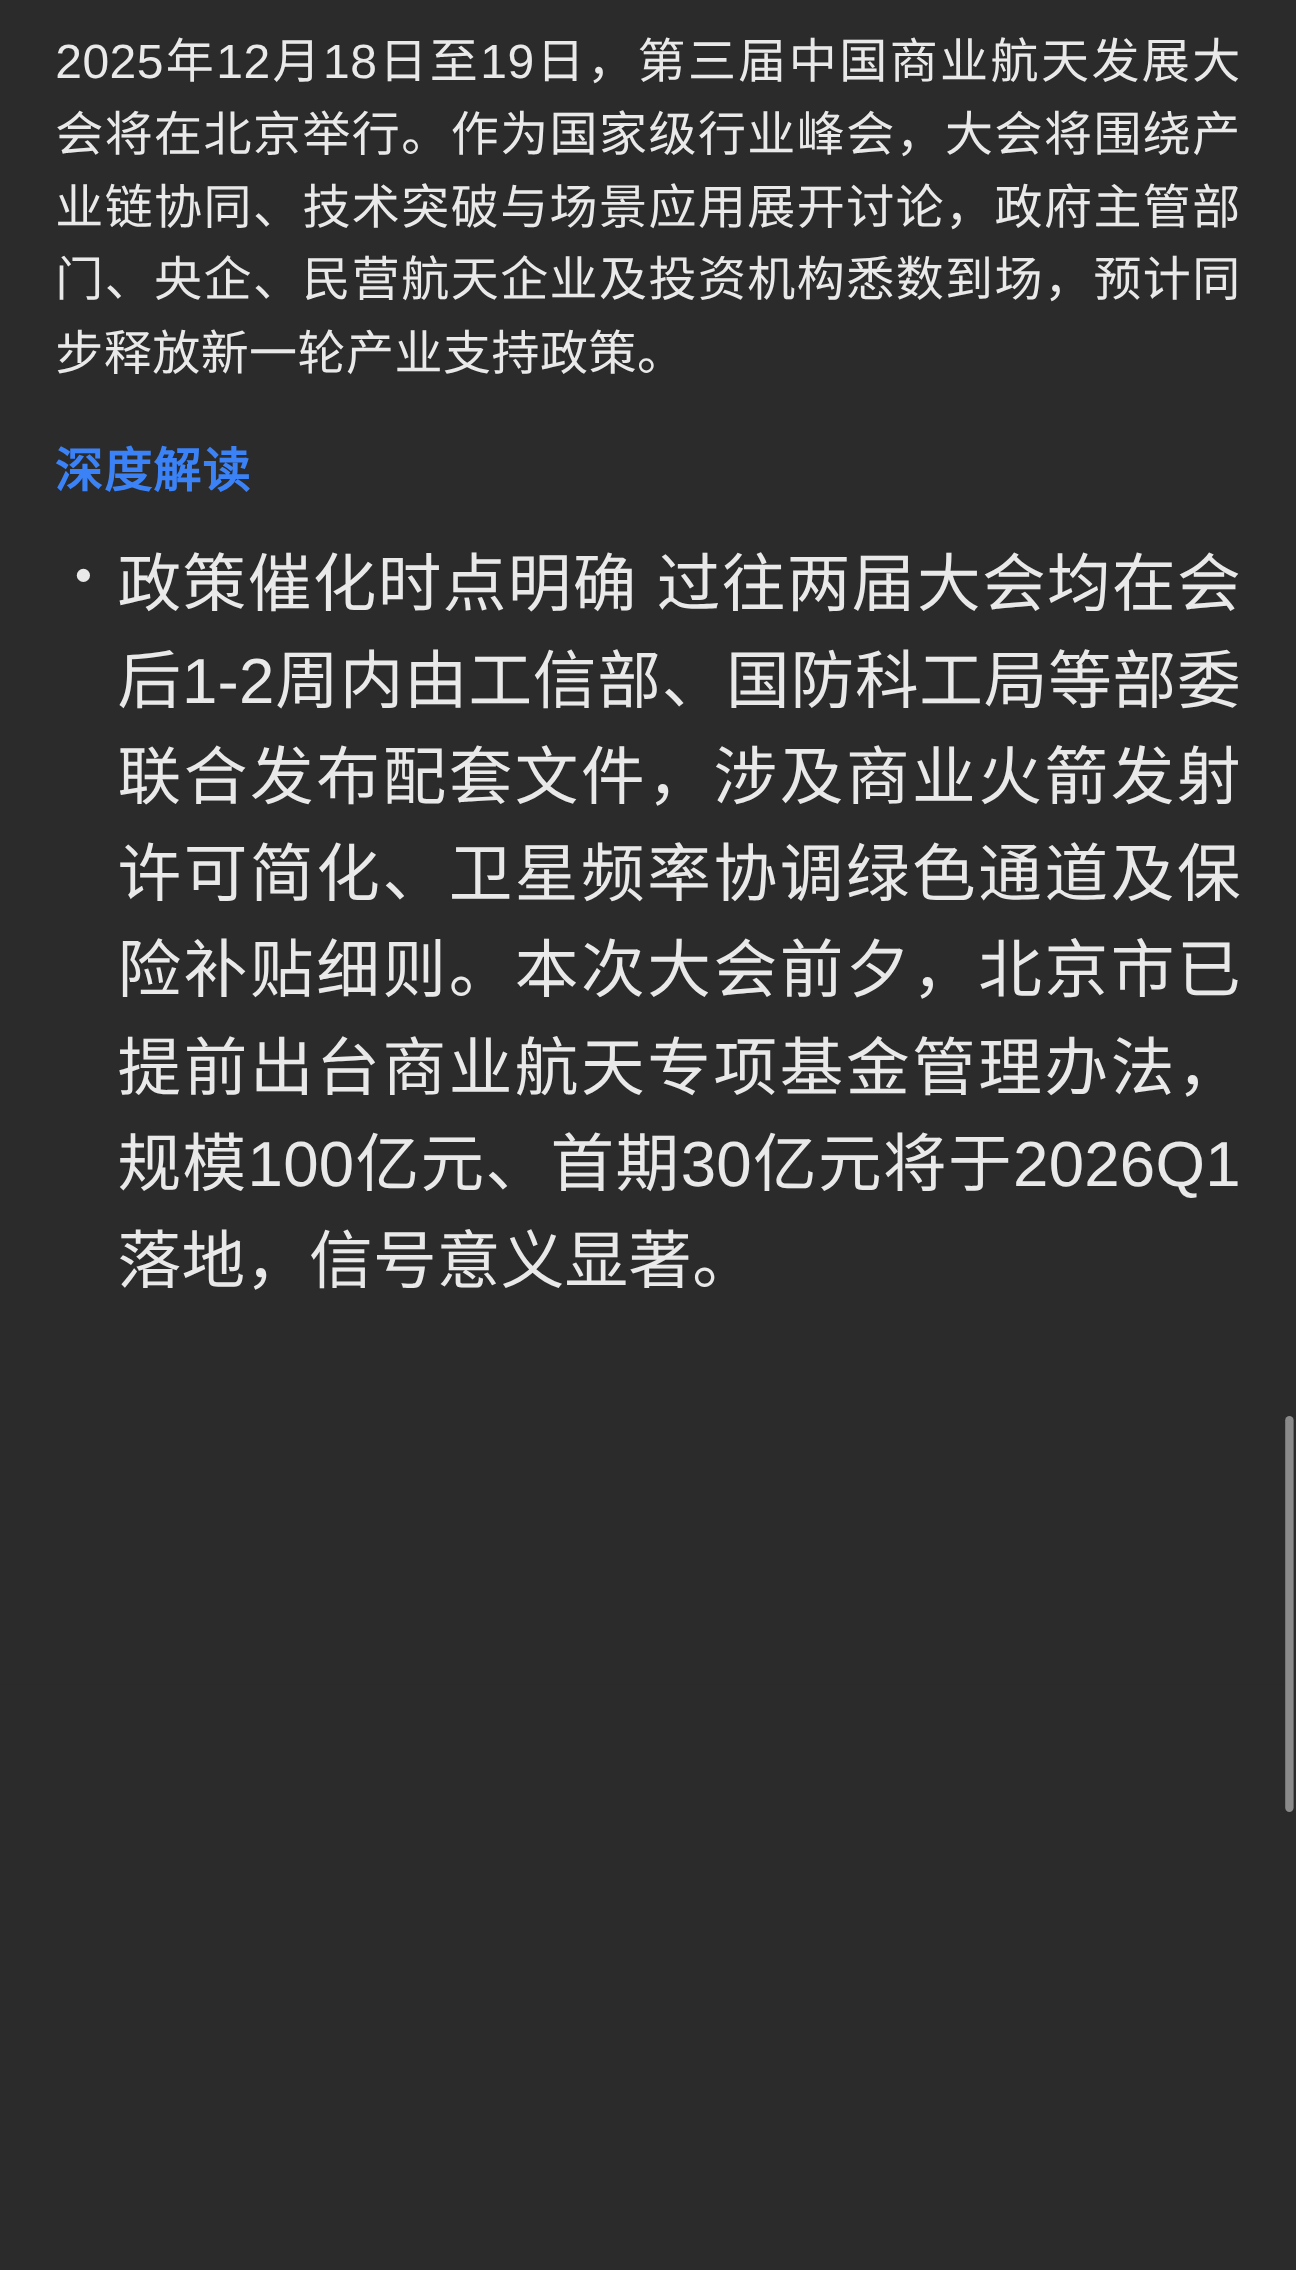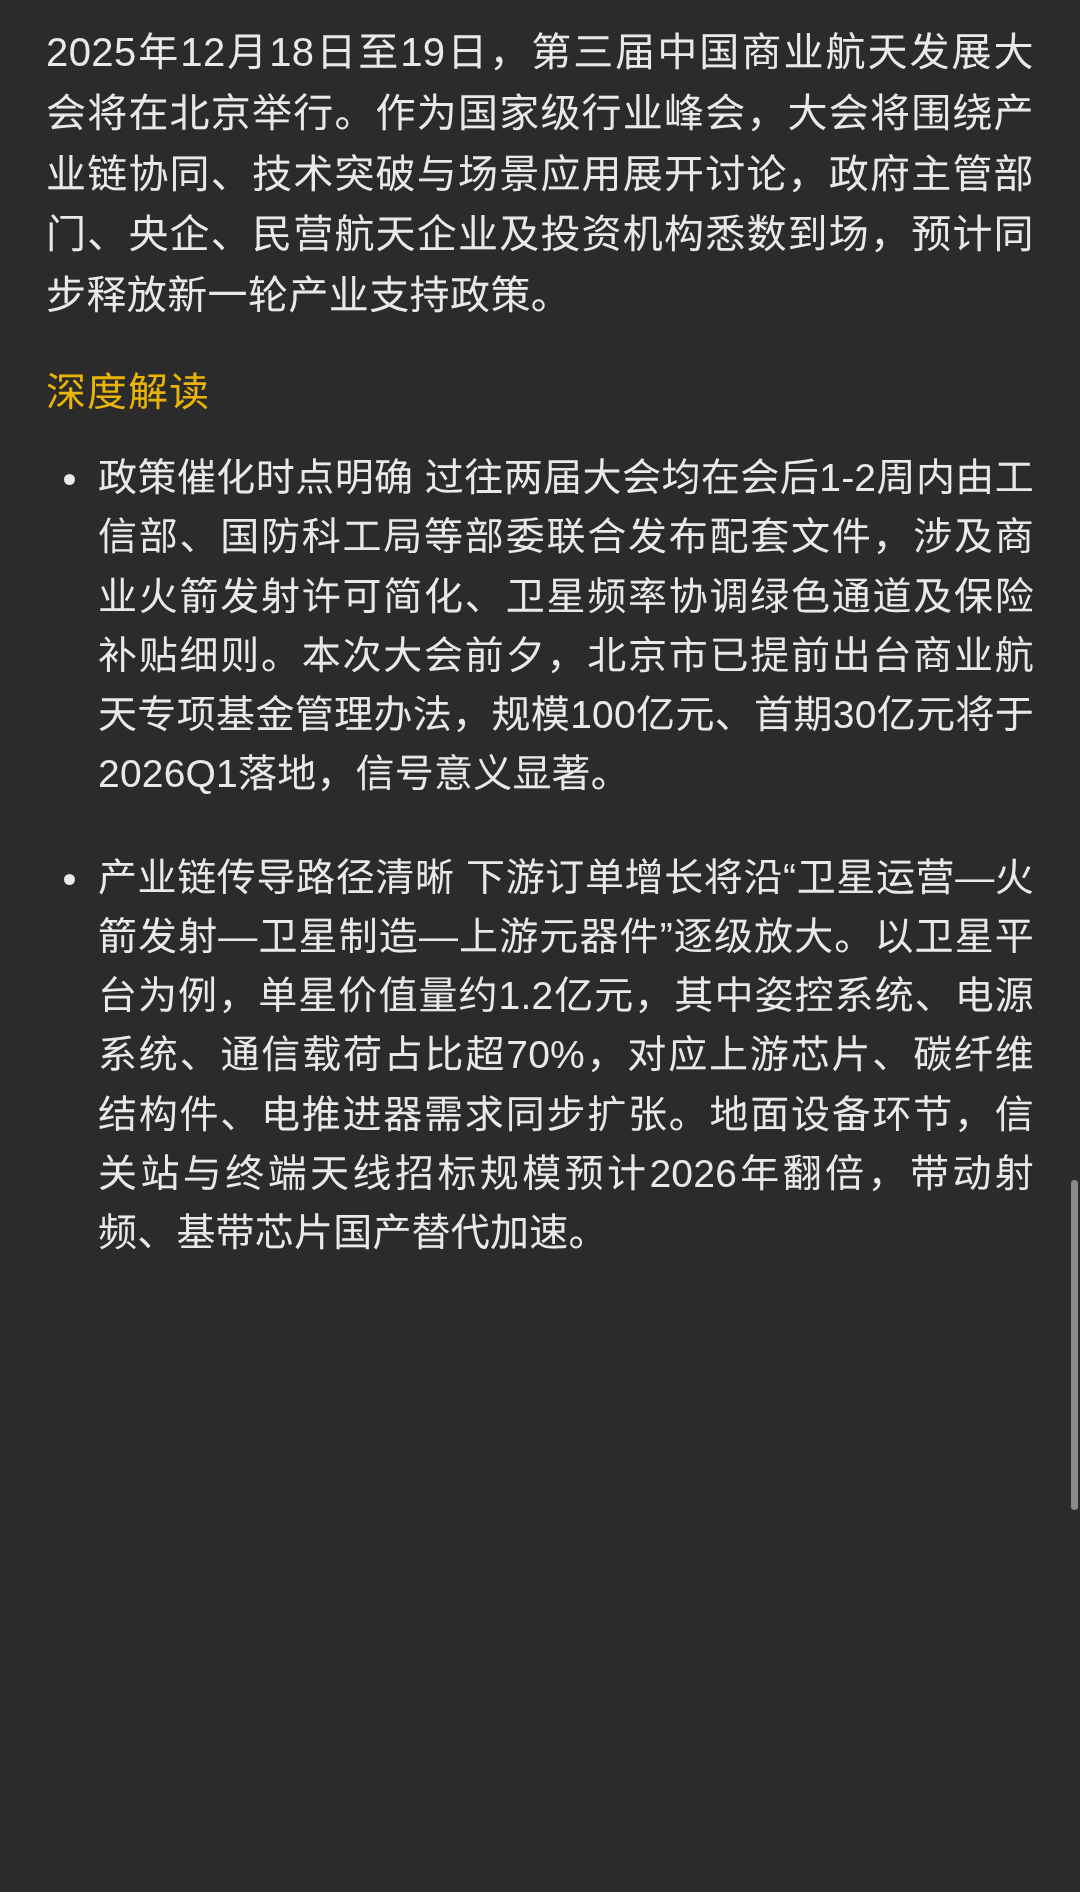--- a/index.html
+++ b/index.html
@@ -27,35 +27,35 @@
     font-size: 40px;
     line-height: 1.52;
     letter-spacing: 0.4px;
     color: #e9e9e9;
     margin: 0 0 18px 0;
     text-align: justify;
     font-weight: 400;
   }
   .section-title {
     font-size: 40px;
-    font-weight: normal;
-    color: #eab308;
+    font-weight: bold;
+    color: #3b82f6;
     margin: 34px 0 30px 0;
     letter-spacing: 1px;
   }
   ul.points {
     list-style: none;
     margin: 0;
     padding: 0;
   }
   ul.points li {
     position: relative;
     padding-left: 52px;
     margin-bottom: 44px;
-    font-size: 39px;
+    font-size: 53px;
     line-height: 1.52;
     color: #e9e9e9;
     text-align: justify;
     letter-spacing: 0.2px;
   }
   ul.points li::before {
     content: "";
     position: absolute;
     left: 18px;
     top: 26px;
@@ -78,17 +78,16 @@
 <body>
 
 <div class="page">
 
   <p class="lead-paragraph">2025年12月18日至19日，第三届中国商业航天发展大会将在北京举行。作为国家级行业峰会，大会将围绕产业链协同、技术突破与场景应用展开讨论，政府主管部门、央企、民营航天企业及投资机构悉数到场，预计同步释放新一轮产业支持政策。</p>
 
   <h2 class="section-title">深度解读</h2>
 
   <ul class="points">
     <li>政策催化时点明确 过往两届大会均在会后1-2周内由工信部、国防科工局等部委联合发布配套文件，涉及商业火箭发射许可简化、卫星频率协调绿色通道及保险补贴细则。本次大会前夕，北京市已提前出台商业航天专项基金管理办法，规模100亿元、首期30亿元将于2026Q1落地，信号意义显著。</li>
-    <li>产业链传导路径清晰 下游订单增长将沿“卫星运营—火箭发射—卫星制造—上游元器件”逐级放大。以卫星平台为例，单星价值量约1.2亿元，其中姿控系统、电源系统、通信载荷占比超70%，对应上游芯片、碳纤维结构件、电推进器需求同步扩张。地面设备环节，信关站与终端天线招标规模预计2026年翻倍，带动射频、基带芯片国产替代加速。</li>
   </ul>
 
   <div class="scrollbar"></div>
 </div>
 
 </body></html>

